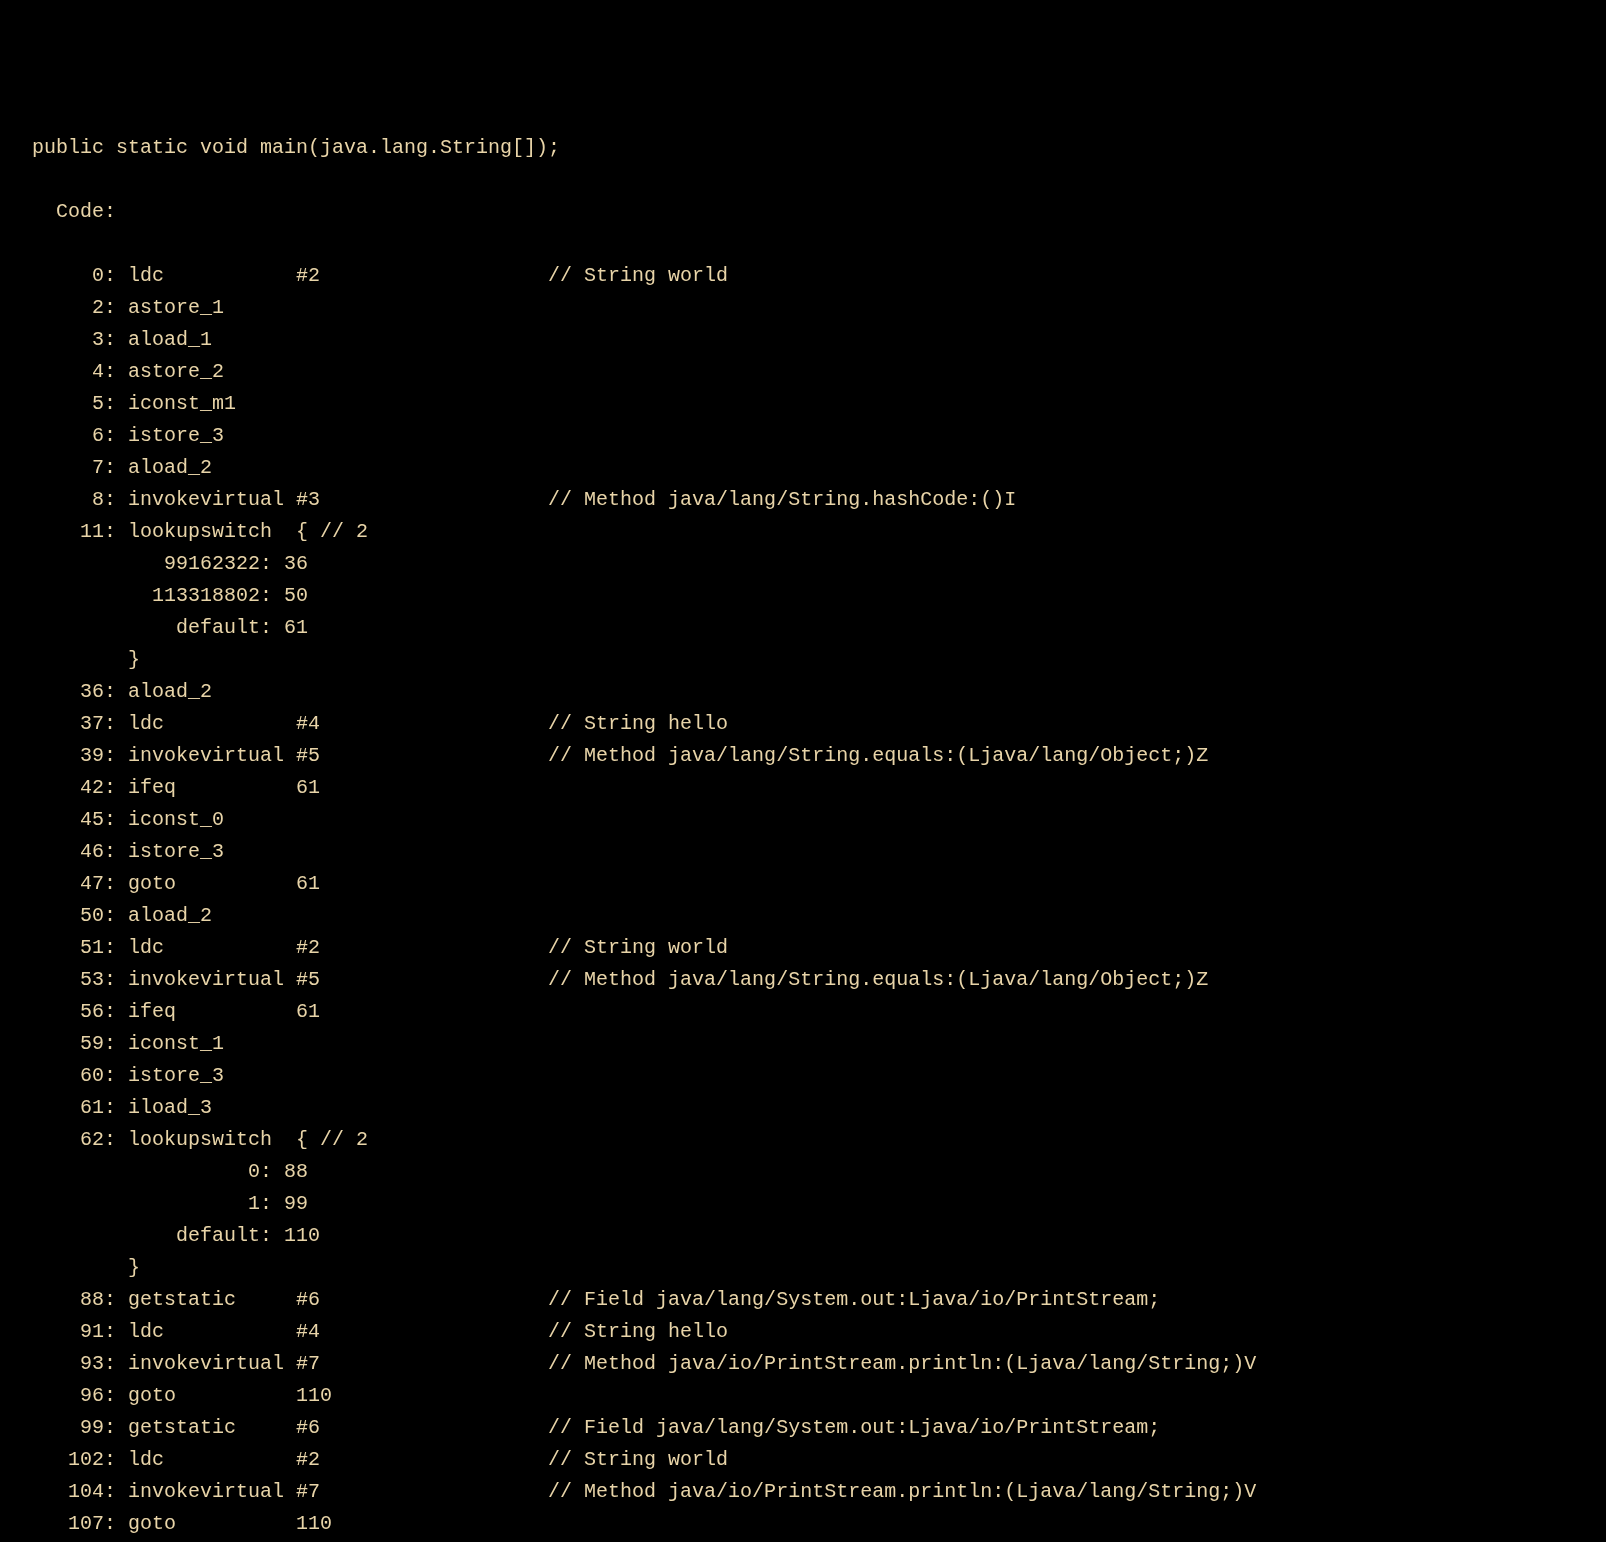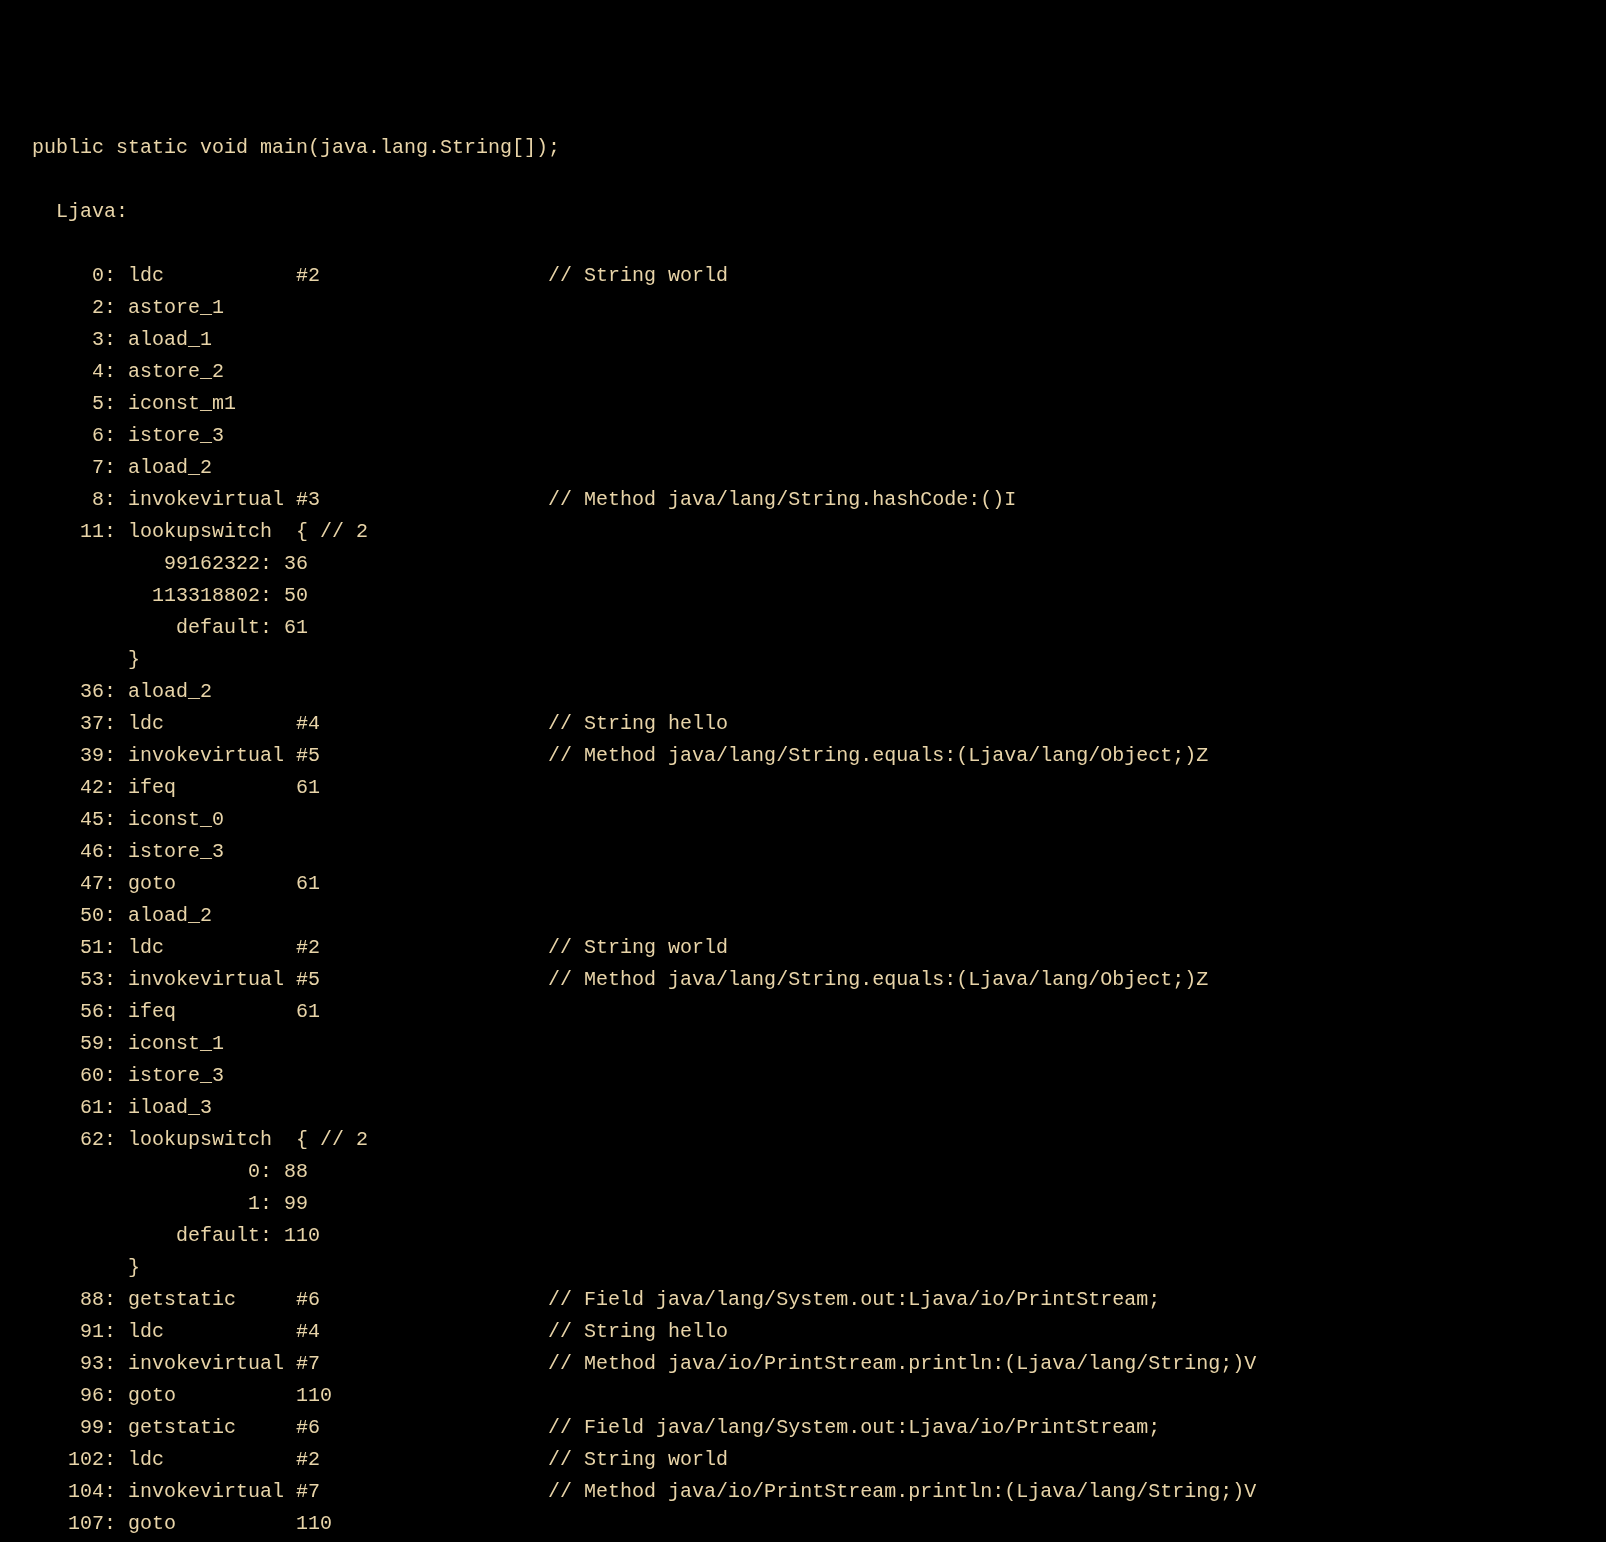--- a/index.html
+++ b/index.html
@@ -21,18 +21,18 @@
     .line {
       display: block;
     }
   </style>
 </head>
 <body>
 
 
 
 <div class="line">  public static void main(java.lang.String[]);</div>
-<div class="line">    Ljava:</div>
+<div class="line">    Code:</div>
 <div id="instructions-container"><div class="line">       0: ldc           #2                   // String world</div><div class="line">       2: astore_1</div><div class="line">       3: aload_1</div><div class="line">       4: astore_2</div><div class="line">       5: iconst_m1</div><div class="line">       6: istore_3</div><div class="line">       7: aload_2</div><div class="line">       8: invokevirtual #3                   // Method java/lang/String.hashCode:()I</div><div class="line">      11: lookupswitch  { // 2</div><div class="line">             99162322: 36</div><div class="line">            113318802: 50</div><div class="line">              default: 61</div><div class="line">          }</div><div class="line">      36: aload_2</div><div class="line">      37: ldc           #4                   // String hello</div><div class="line">      39: invokevirtual #5                   // Method java/lang/String.equals:(Ljava/lang/Object;)Z</div><div class="line">      42: ifeq          61</div><div class="line">      45: iconst_0</div><div class="line">      46: istore_3</div><div class="line">      47: goto          61</div><div class="line">      50: aload_2</div><div class="line">      51: ldc           #2                   // String world</div><div class="line">      53: invokevirtual #5                   // Method java/lang/String.equals:(Ljava/lang/Object;)Z</div><div class="line">      56: ifeq          61</div><div class="line">      59: iconst_1</div><div class="line">      60: istore_3</div><div class="line">      61: iload_3</div><div class="line">      62: lookupswitch  { // 2</div><div class="line">                    0: 88</div><div class="line">                    1: 99</div><div class="line">              default: 110</div><div class="line">          }</div><div class="line">      88: getstatic     #6                   // Field java/lang/System.out:Ljava/io/PrintStream;</div><div class="line">      91: ldc           #4                   // String hello</div><div class="line">      93: invokevirtual #7                   // Method java/io/PrintStream.println:(Ljava/lang/String;)V</div><div class="line">      96: goto          110</div><div class="line">      99: getstatic     #6                   // Field java/lang/System.out:Ljava/io/PrintStream;</div><div class="line">     102: ldc           #2                   // String world</div><div class="line">     104: invokevirtual #7                   // Method java/io/PrintStream.println:(Ljava/lang/String;)V</div><div class="line">     107: goto          110</div><div class="line">     110: return</div></div>
 
 
 
 
 
 </body></html>

